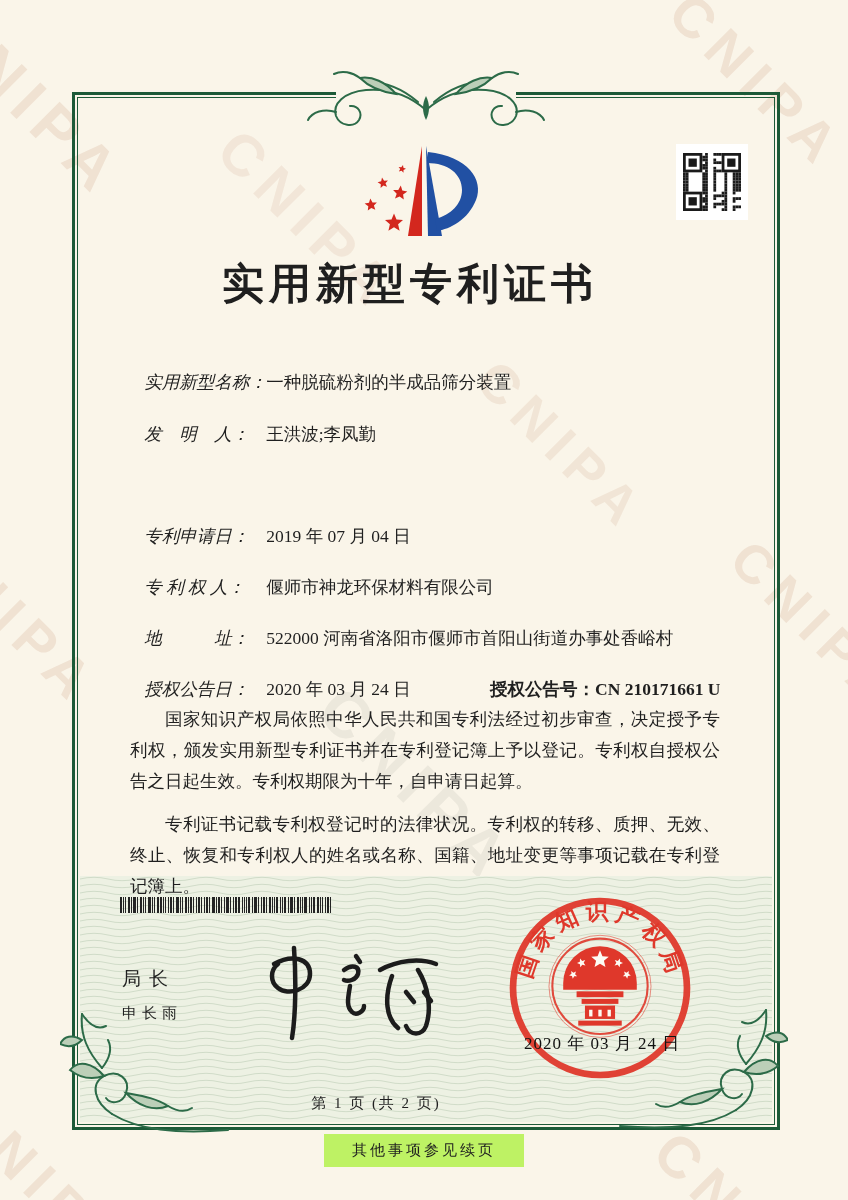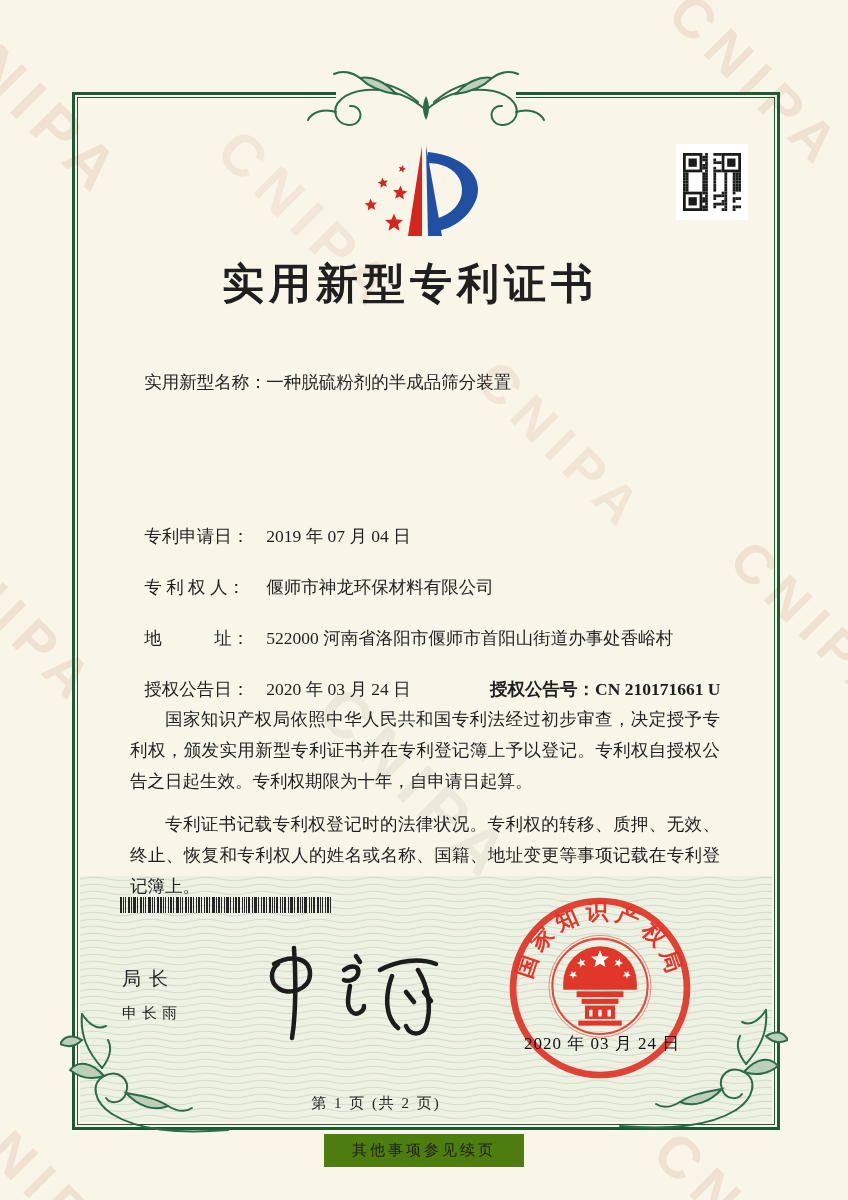--- a/index.html
+++ b/index.html
@@ -48,42 +48,42 @@
   .abs{position:absolute;}
 
   .cert-no{left:112px;top:146px;font-size:18px;letter-spacing:2px;white-space:pre;}
   .logo{left:352px;top:136px;}
   .qr-box{left:676px;top:144px;width:72px;height:76px;background:#ffffff;
           display:flex;align-items:center;justify-content:center;}
   .title{left:72px;top:256px;width:676px;text-align:center;
          font-size:42px;font-weight:bold;letter-spacing:5px;white-space:pre;}
 
   .row{position:absolute;left:118px;font-size:17.5px;white-space:pre;}
-  .row .lbl{display:inline-block;width:122px;white-space:pre;}
+  .row .lbl{display:inline-block;width:122px;white-space:pre;font-style:italic;}
   .row .val{white-space:pre;}
   .r1{top:349px;} .r2{top:401px;} .r3{top:452px;} .r4{top:503px;}
   .r5{top:554px;} .r6{top:605px;} .r7{top:656px;}
   .pair2{position:absolute;left:337px;top:0;white-space:pre;font-weight:bold;}
   .pair2 .lbl2{white-space:pre;}
 
   .paras{left:118px;top:692px;width:614px;font-size:17.5px;line-height:31px;text-align:justify;}
   .paras p{margin:12px;text-indent:2em;}
 
   .barcode{left:120px;top:897px;}
   .officer-title{left:122px;top:966px;font-size:19px;letter-spacing:8px;}
   .officer-name{left:122px;top:1004px;font-size:15px;letter-spacing:5px;}
   .sig{left:252px;top:936px;}
 
   .seal{left:508px;top:896px;width:184px;height:184px;}
   .seal svg{display:block;width:184px;height:184px;}
   .seal-date{left:524px;top:1032px;font-size:17px;color:#111;white-space:pre;letter-spacing:1px;}
 
   .page-indicator{left:72px;top:1094px;width:608px;text-align:center;font-size:15px;
                   letter-spacing:2px;white-space:pre;}
-  .note{left:50%;top:1134px;transform:translateX(-50%);background:#4d7c0f;
+  .note{left:50%;top:1134px;transform:translateX(-50%);background:#bef264;
         padding:7px 28px;font-size:15px;letter-spacing:3px;white-space:pre;}
 </style>
 </head>
 <body>
 
 <div class="page" style="--frame-green: #1d5a38; --ornament-green: #2c6b48; --seal-red: #df382b; --logo-red: #d3271e; --logo-blue: #2150a3; --wave-green: #cdd9c5; --band-bg: #edf1e3;">
 
   <span class="wm wm1">CNIPA</span>
   <span class="wm wm2">CNIPA</span>
   <span class="wm wm3">CNIPA</span>
@@ -336,20 +336,23 @@
           <rect x="2.761904761904762" y="41.42857142857142" width="13.80952380952381" height="13.80952380952381" fill="#ffffff"></rect>
           <rect x="5.523809523809524" y="44.19047619047619" width="8.285714285714285" height="8.285714285714285" fill="#1a1a1a"></rect>
         </svg>
     </div>
 
     <div class="abs title">实用新型专利证书</div>
 
     <div class="row r1">
       <span class="lbl">实用新型名称：</span><span class="val">一种脱硫粉剂的半成品筛分装置</span>
     </div>
+    <div class="row r2">
+      <span class="lbl">发　明　人：</span><span class="val">王洪波;李凤勤</span>
+    </div>
     <div class="row r4">
       <span class="lbl">专利申请日：</span><span class="val">2019 年 07 月 04 日</span>
     </div>
     <div class="row r5">
       <span class="lbl">专 利 权 人：</span><span class="val">偃师市神龙环保材料有限公司</span>
     </div>
     <div class="row r6">
       <span class="lbl">地　　　址：</span><span class="val">522000 河南省洛阳市偃师市首阳山街道办事处香峪村</span>
     </div>
     <div class="row r7">

